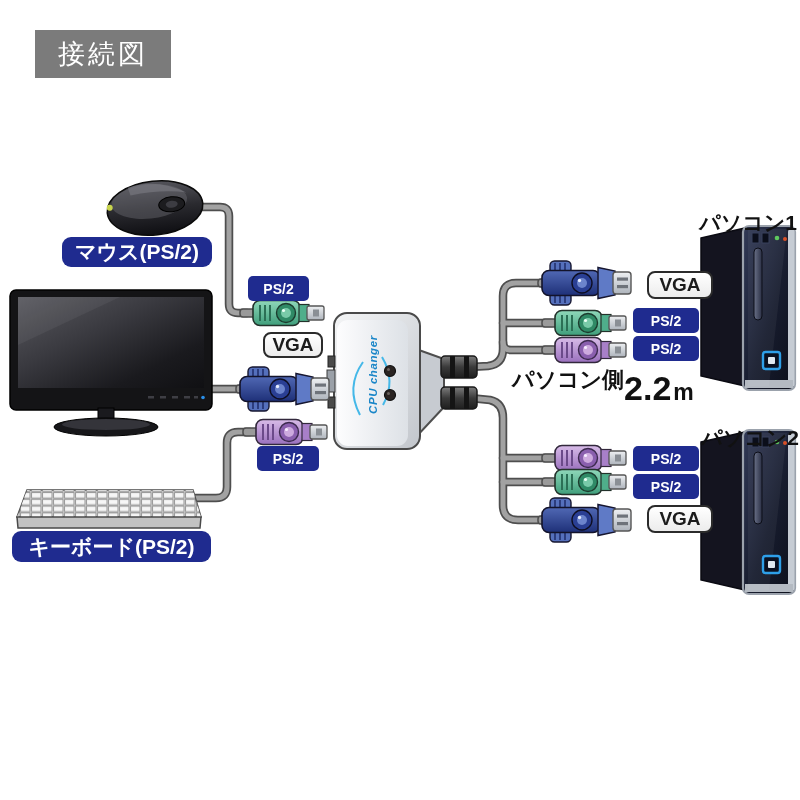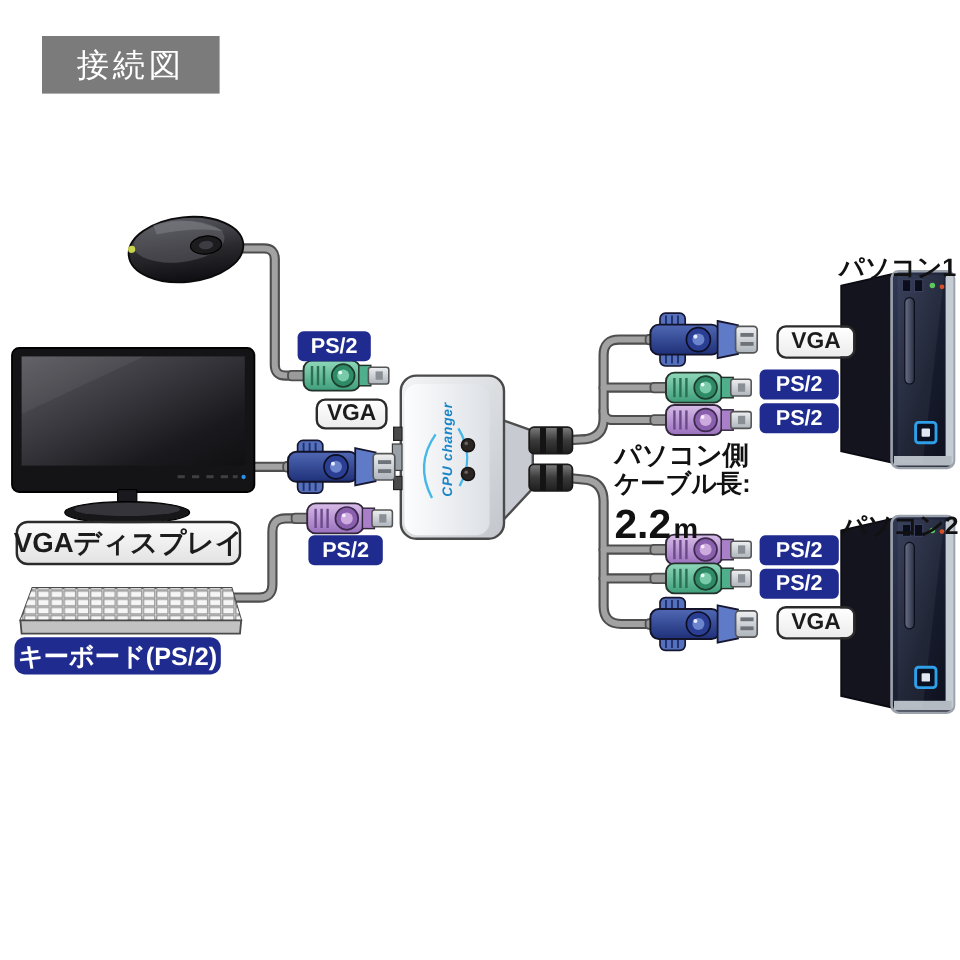--- a/index.html
+++ b/index.html
@@ -3,39 +3,39 @@
 <meta charset="utf-8">
 <style>
   html,body{margin:0;padding:0;background:#fff;}
   #stage{
     position:relative;width:800px;height:800px;background:#ffffff;overflow:hidden;
     font-family:"Liberation Sans","DejaVu Sans",sans-serif;
   }
   #art{position:absolute;left:0;top:0;}
   .abs{position:absolute;display:flex;align-items:center;justify-content:center;white-space:nowrap;box-sizing:border-box;}
   .title-box{
-    left:35px;top:30px;width:148px;height:48px;background:#7b7b7b;color:#ffffff;
+    left:35px;top:30px;width:136px;height:48px;background:#7b7b7b;color:#ffffff;
     font-size:27px;letter-spacing:3px;font-weight:500;
   }
   .navy-label{
     background:#1f2b8f;color:#ffffff;font-weight:bold;border-radius:9px;font-size:21px;
   }
   .navy-tag{
-    background:#1f2b8f;color:#ffffff;font-weight:bold;border-radius:5px;font-size:18px;
+    background:#1f2b8f;color:#ffffff;font-weight:bold;border-radius:5px;font-size:14px;
   }
   .white-tag{
     background:linear-gradient(#ffffff,#ececec);color:#1c1c1c;font-weight:bold;border-radius:8px;
     border:2.5px solid #2b2b2b;font-size:19px;margin-left:14px;
   }
   .gray-label{
     background:linear-gradient(#fbfbfb,#e3e3e3);color:#1c1c1c;font-weight:bold;border-radius:10px;
     border:2.5px solid #2b2b2b;font-size:23px;
   }
   .pc-title{color:#111;font-weight:bold;font-size:21px;}
-  .cable-note{left:512px;top:367px;flex-direction:column;align-items:flex-start;color:#111;}
+  .cable-note{left:512px;top:367px;flex-direction:row;align-items:flex-start;color:#111;}
   .cable-note .l1{font-size:22px;font-weight:bold;line-height:25px;}
   .cable-note .l2{font-size:21px;font-weight:bold;line-height:24px;}
   .cable-note .l3{font-size:34px;font-weight:bold;line-height:36px;margin-top:3px;}
   .cable-note .unit{font-size:23px;font-weight:bold;margin-left:2px;}
   .footnote{left:34px;top:746px;color:#17a1e8;font-weight:bold;font-size:25px;}
 </style>
 </head>
 <body>
 
 <div id="stage">
@@ -253,34 +253,33 @@
     <use href="#ps2-purple" x="546" y="443"></use>
     <use href="#ps2-green" x="546" y="467"></use>
     <use href="#vga-conn" x="542" y="498"></use>
 
     <use href="#pc-tower" x="701" y="226"></use>
     <use href="#pc-tower" x="701" y="430"></use>
   </svg>
 
   <div class="abs title-box">接続図</div>
 
+  <div class="abs navy-label" style="left:62px;top:237px;width:150px;height:30px;">マウス(PS/2)</div>
 
   <div class="abs navy-tag" style="left:248px;top:276px;width:61px;height:25px;">PS/2</div>
 
   <div class="abs white-tag" style="left:249px;top:332px;width:60px;height:26px;">VGA</div>
 
   <div class="abs navy-tag" style="left:257px;top:446px;width:62px;height:25px;">PS/2</div>
 
-  <div class="abs gray-label" style="left:13px;top:434px;width:188px;height:37px;">VGAディスプレイ</div>
-
-  <div class="abs navy-label" style="left:12px;top:531px;width:172px;height:31px;">キーボード(PS/2)</div>
+
+  <div class="abs navy-label" style="left:12px;top:531px;width:199px;height:31px;">キーボード(PS/2)</div>
 
   <div class="abs cable-note">
     <span class="l1">パソコン側</span>
-    <span class="l2">ケーブル長:</span>
     <span class="l3">
       <span>2.2</span><span class="unit">m</span>
     </span>
   </div>
 
   <div class="abs pc-title" style="left:700px;top:212px;width:96px;height:22px;">パソコン1</div>
 
   <div class="abs white-tag" style="left:633px;top:271px;width:66px;height:28px;">VGA</div>
   <div class="abs navy-tag" style="left:633px;top:308px;width:66px;height:25px;">PS/2</div>
   <div class="abs navy-tag" style="left:633px;top:336px;width:66px;height:25px;">PS/2</div>

